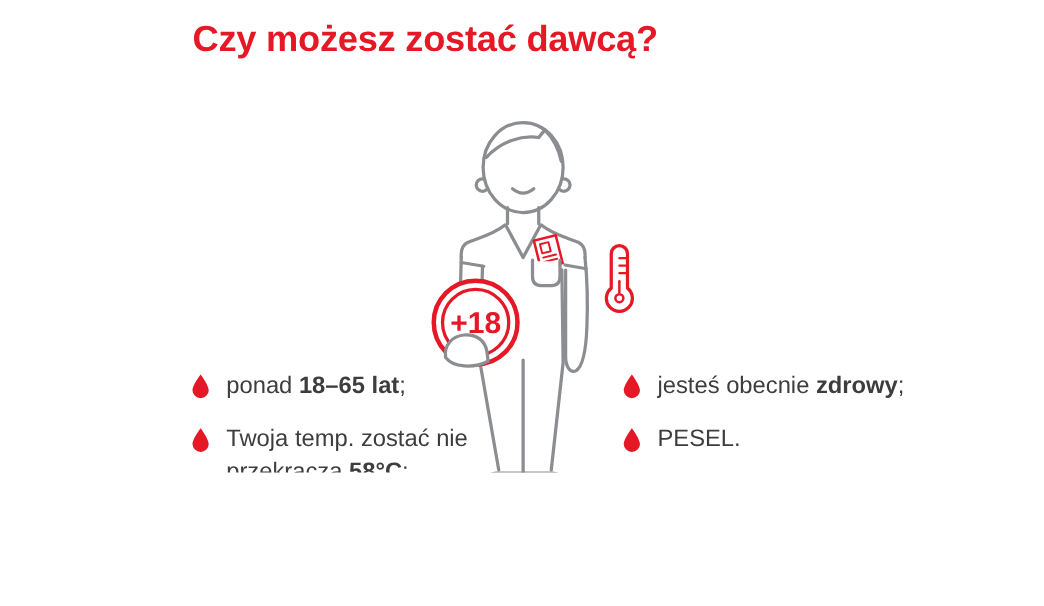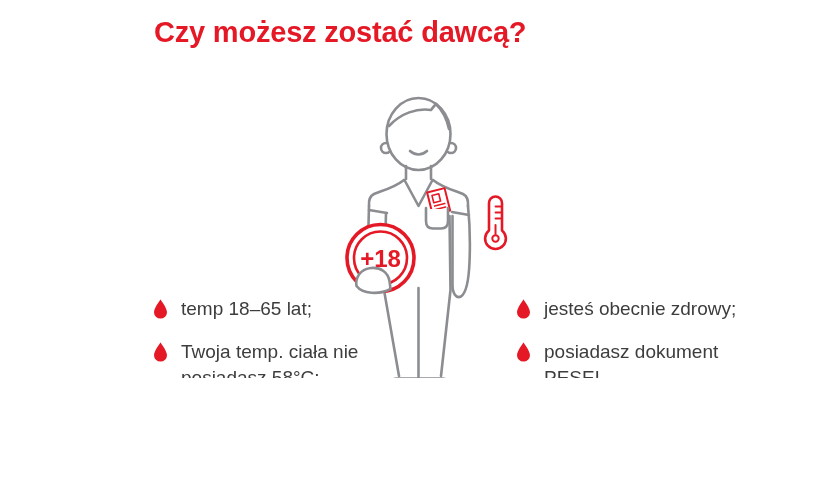--- a/index.html
+++ b/index.html
@@ -22,27 +22,27 @@
   .g-stroke-fill{stroke:var(--gray);stroke-width:2.6;fill:#fff;stroke-linecap:round;stroke-linejoin:round;}
   .r-stroke{stroke:var(--red);fill:none;stroke-linecap:round;stroke-linejoin:round;}
   .r-stroke-fill{stroke:var(--red);fill:#fff;stroke-linejoin:round;}
   .ground{stroke:var(--ground);stroke-width:3;fill:none;}
   .svg-label{font-family:"Liberation Sans","DejaVu Sans",sans-serif;font-weight:bold;fill:var(--red);}
   .badge-label{font-size:24px;}
   .weight-label{font-size:27px;}
   
   .req-list{position:absolute;width:250px;}
   .req-list-left{left:153px;top:296px;}
-  .req-list-right{left:516px;top:296px;}
+  .req-list-right{left:498px;top:296px;}
   .req-item{display:flex;align-items:flex-start;margin-bottom:17px;}
   .drop{flex:0 0 15px;width:15px;height:20px;margin-top:3px;margin-right:13px;}
   .drop svg{display:block;width:15px;height:20px;}
   .drop path{fill:var(--red);}
   .req-text{font-size:19px;line-height:26px;color:var(--text);}
-  .req-text .b{font-weight:normal;}
+  .req-text .b{font-weight:bold;}
 </style>
 </head>
 <body>
 
 <div class="stage">
 
   <div class="title">Czy możesz zostać dawcą?</div>
 
   <svg class="figure-svg" viewBox="0 0 835 485">
 
@@ -120,32 +120,32 @@
   </svg>
 
   <div class="req-list req-list-left">
       <div class="req-item">
     <span class="drop">
       <svg viewBox="0 0 15 20">
             <path d="M7.5 0.5 C7.5 0.5 1 9 1 13.2 a6.5 6.3 0 0 0 13 0 C14 9 7.5 0.5 7.5 0.5 Z"></path>
           </svg>
     </span>
     <span class="req-text">
-          <div class="line"><span>temp </span><span class="b">18–65 lat</span><span>;</span></div>
+          <div class="line"><span>ponad </span><span class="b">18–65 lat</span><span>;</span></div>
         </span>
   </div>
       <div class="req-item">
     <span class="drop">
       <svg viewBox="0 0 15 20">
             <path d="M7.5 0.5 C7.5 0.5 1 9 1 13.2 a6.5 6.3 0 0 0 13 0 C14 9 7.5 0.5 7.5 0.5 Z"></path>
           </svg>
     </span>
     <span class="req-text">
-          <div class="line"><span>Twoja temp. ciała nie</span></div>
-          <div class="line"><span>posiadasz </span><span class="b">58°C</span><span>;</span></div>
+          <div class="line"><span>Twoja temp. zostać nie</span></div>
+          <div class="line"><span>przekracza </span><span class="b">58°C</span><span>;</span></div>
         </span>
   </div>
     </div>
   <div class="req-list req-list-right">
       <div class="req-item">
     <span class="drop">
       <svg viewBox="0 0 15 20">
             <path d="M7.5 0.5 C7.5 0.5 1 9 1 13.2 a6.5 6.3 0 0 0 13 0 C14 9 7.5 0.5 7.5 0.5 Z"></path>
           </svg>
     </span>
@@ -153,19 +153,18 @@
           <div class="line"><span>jesteś obecnie </span><span class="b">zdrowy</span><span>;</span></div>
         </span>
   </div>
       <div class="req-item">
     <span class="drop">
       <svg viewBox="0 0 15 20">
             <path d="M7.5 0.5 C7.5 0.5 1 9 1 13.2 a6.5 6.3 0 0 0 13 0 C14 9 7.5 0.5 7.5 0.5 Z"></path>
           </svg>
     </span>
     <span class="req-text">
-          <div class="line"><span>posiadasz </span><span class="b">dokument</span></div>
           <div class="line"><span>PESEL.</span></div>
         </span>
   </div>
     </div>
 
 </div>
 
 </body></html>

